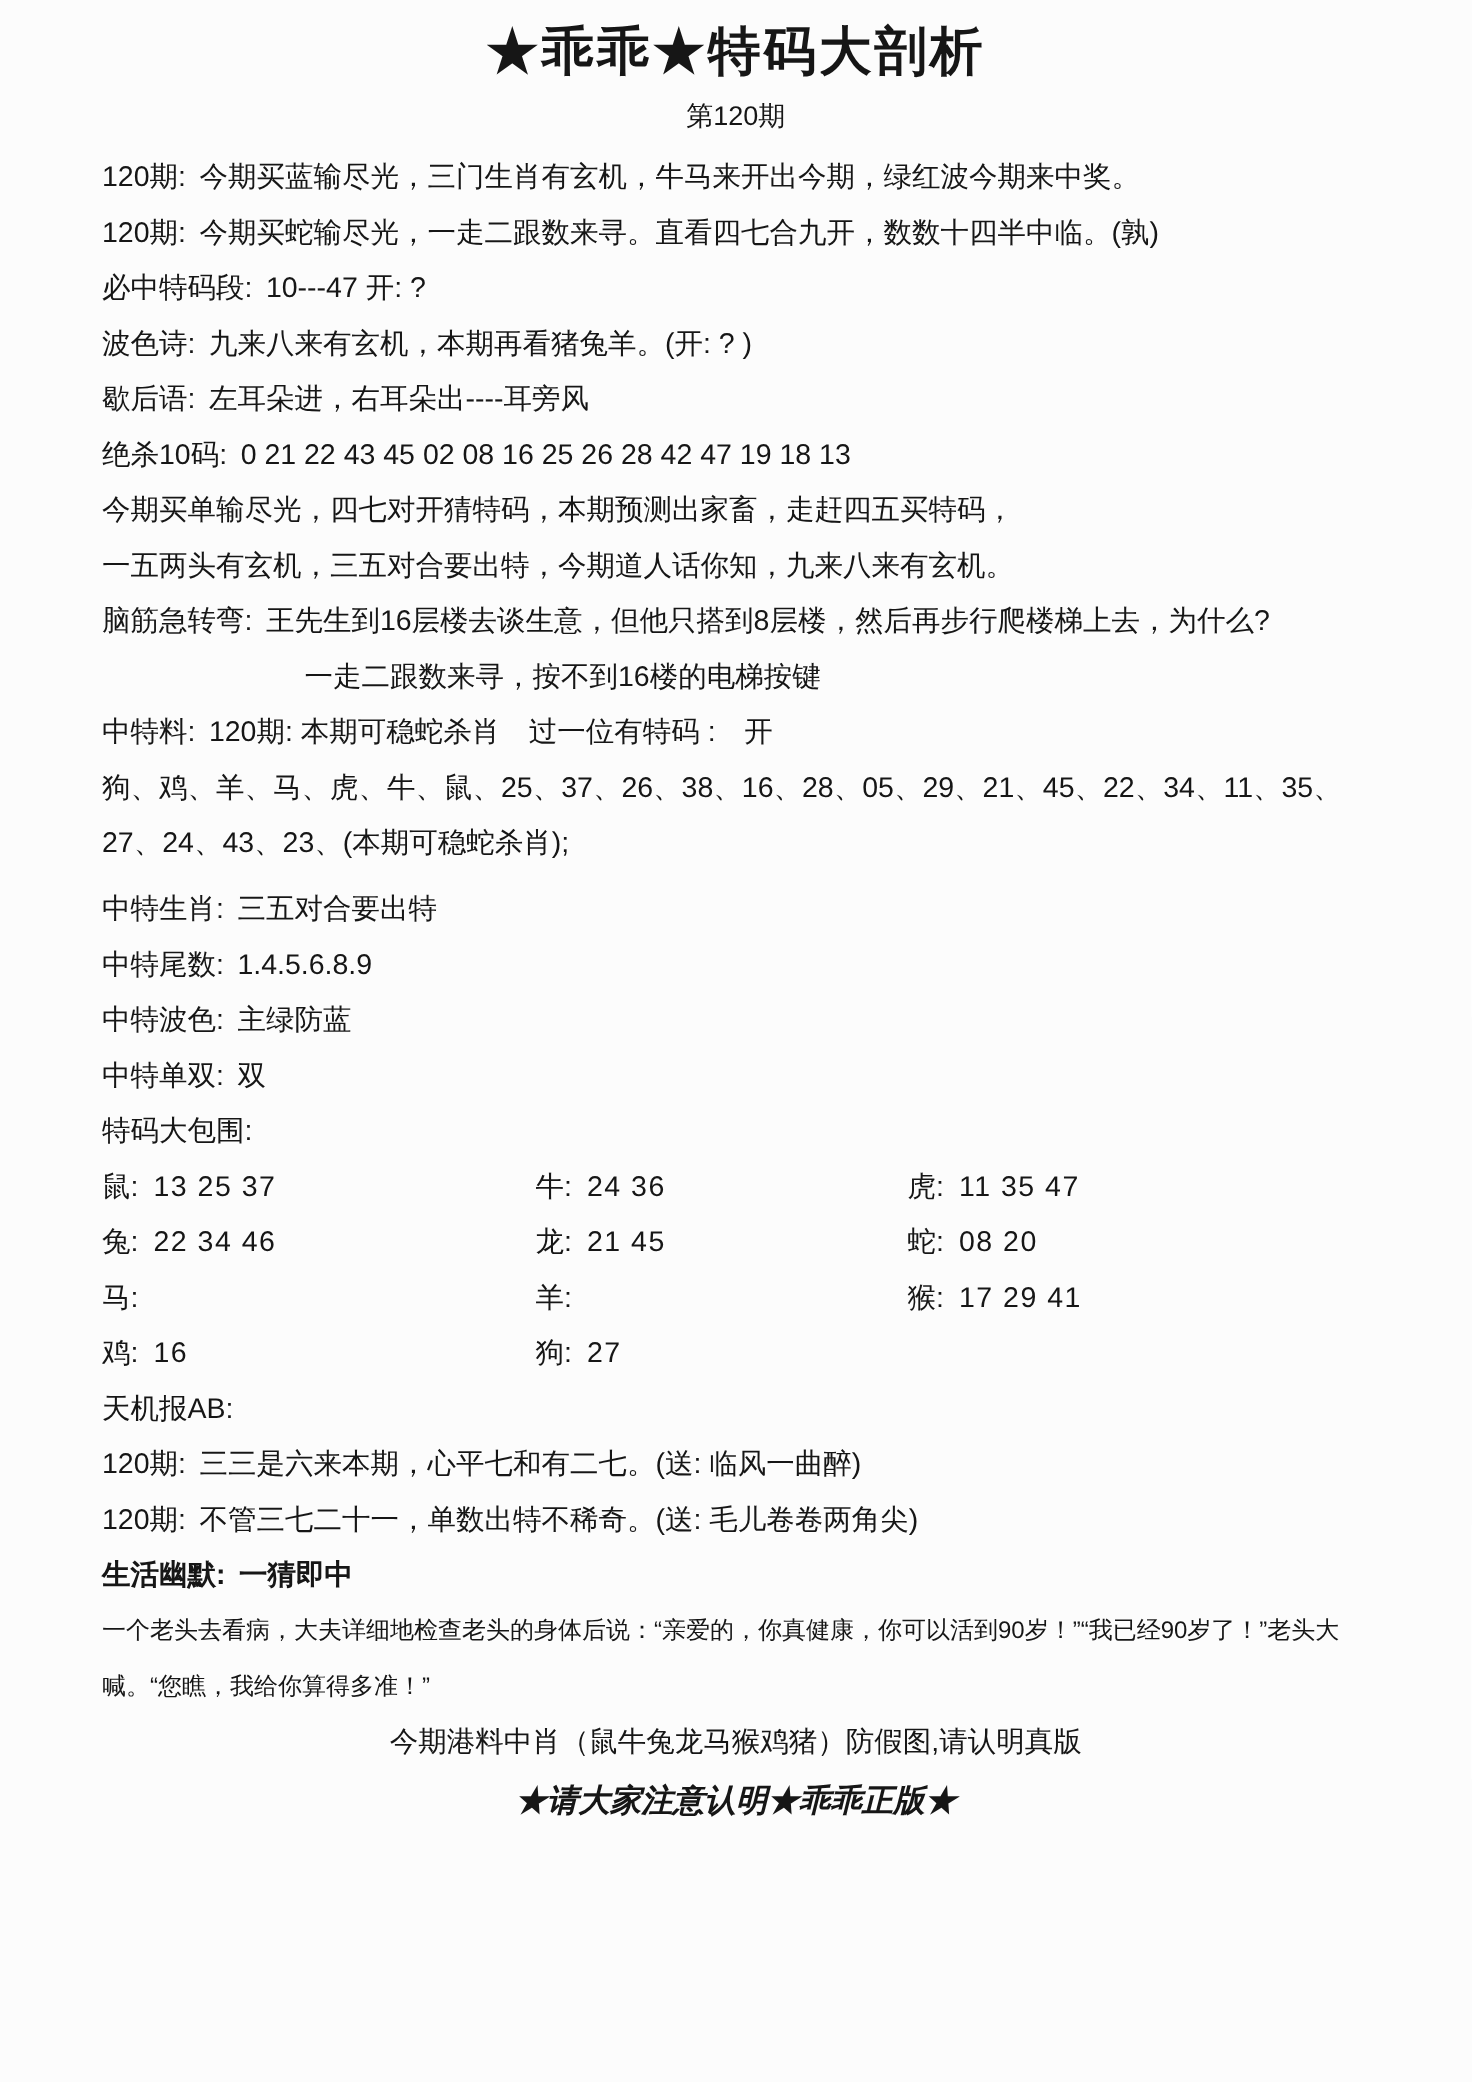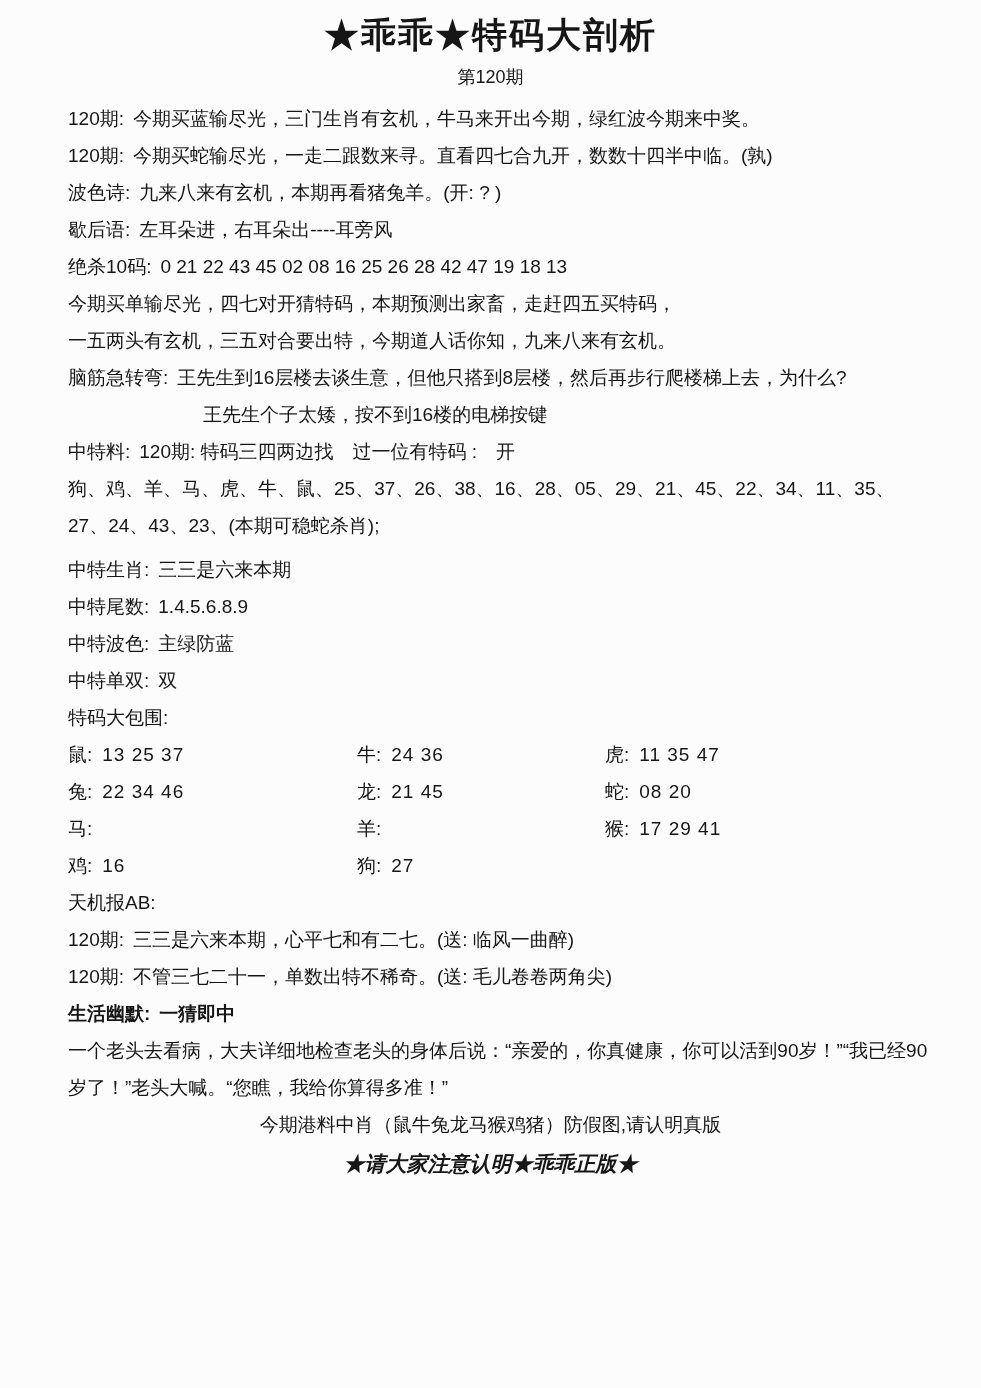--- a/index.html
+++ b/index.html
@@ -10,21 +10,21 @@
     padding:10px 42px 0 68px; position:relative;
   }
   .doc-title {
     text-align:center; font-size:35px; font-weight:bold; letter-spacing:2px;
     margin:2px -42px 0 -68px; line-height:46px;
   }
   .issue {
     text-align:center; font-size:18px; margin:4px -42px 8px -68px; line-height:30px;
   }
   .line { font-size:19px; line-height:37px; margin:0; white-space:nowrap; }
-  .wrapline { font-size:19px; line-height:37px; margin:0; }
+  .wrapline { font-size:16px; line-height:37px; margin:0; }
   .lbl { margin-right:9px; }
   .indent { padding-left:135px; }
   .sect-gap { margin-top:7px; }
   .grid-row { display:flex; font-size:19px; line-height:37px; }
   .gc1 { width:289px; } .gc2 { width:248px; } .gc3 { flex:1; }
   .nums { margin-left:10px; letter-spacing:1px; }
   .bold { font-weight:bold; }
   .footer-notice { text-align:center; font-size:19px; line-height:38px; margin:0 -42px 0 -68px; }
   .footer-brand  { text-align:center; font-size:21px; font-weight:bold; line-height:40px; margin:0 -42px 0 -68px;font-style:italic; }
 </style>
@@ -36,47 +36,50 @@
   <h1 class="doc-title">★乖乖★特码大剖析</h1>
   <div class="issue">第120期</div>
 
   <p class="line">
     <span class="lbl">120期:</span><span>今期买蓝输尽光，三门生肖有玄机，牛马来开出今期，绿红波今期来中奖。</span>
   </p>
   <p class="line">
     <span class="lbl">120期:</span><span>今期买蛇输尽光，一走二跟数来寻。直看四七合九开，数数十四半中临。(孰)</span>
   </p>
   <p class="line">
+    <span class="lbl">必中特码段:</span><span>10---47 开: ?</span>
+  </p>
+  <p class="line">
     <span class="lbl">波色诗:</span><span>九来八来有玄机，本期再看猪兔羊。(开: ? )</span>
   </p>
   <p class="line">
     <span class="lbl">歇后语:</span><span>左耳朵进，右耳朵出----耳旁风</span>
   </p>
   <p class="line">
     <span class="lbl">绝杀10码:</span><span>0 21 22 43 45 02 08 16 25 26 28 42 47 19 18 13</span>
   </p>
 
   <p class="line">今期买单输尽光，四七对开猜特码，本期预测出家畜，走赶四五买特码，</p>
   <p class="line">一五两头有玄机，三五对合要出特，今期道人话你知，九来八来有玄机。</p>
 
   <p class="line">
     <span class="lbl">脑筋急转弯:</span><span>王先生到16层楼去谈生意，但他只搭到8层楼，然后再步行爬楼梯上去，为什么?</span>
   </p>
-  <p class="line indent">王先生个子太矮，按不到16楼的电梯按键</p>
+  <p class="line indent">一走二跟数来寻，按不到16楼的电梯按键</p>
 
   <p class="line">
-    <span class="lbl">中特料:</span><span>120期: 特码三四两边找　过一位有特码 :　开</span>
+    <span class="lbl">中特料:</span><span>120期: 本期可稳蛇杀肖　过一位有特码 :　开</span>
   </p>
 
   <p class="line">狗、鸡、羊、马、虎、牛、鼠、25、37、26、38、16、28、05、29、21、45、22、34、11、35、</p>
   <p class="line">27、24、43、23、(本期可稳蛇杀肖);</p>
 
   <div class="sect-gap">
     <p class="line">
-      <span class="lbl">中特生肖:</span><span>三三是六来本期</span>
+      <span class="lbl">中特生肖:</span><span>三五对合要出特</span>
     </p>
     <p class="line">
       <span class="lbl">中特尾数:</span><span>1.4.5.6.8.9</span>
     </p>
     <p class="line">
       <span class="lbl">中特波色:</span><span>主绿防蓝</span>
     </p>
     <p class="line">
       <span class="lbl">中特单双:</span><span>双</span>
     </p>

